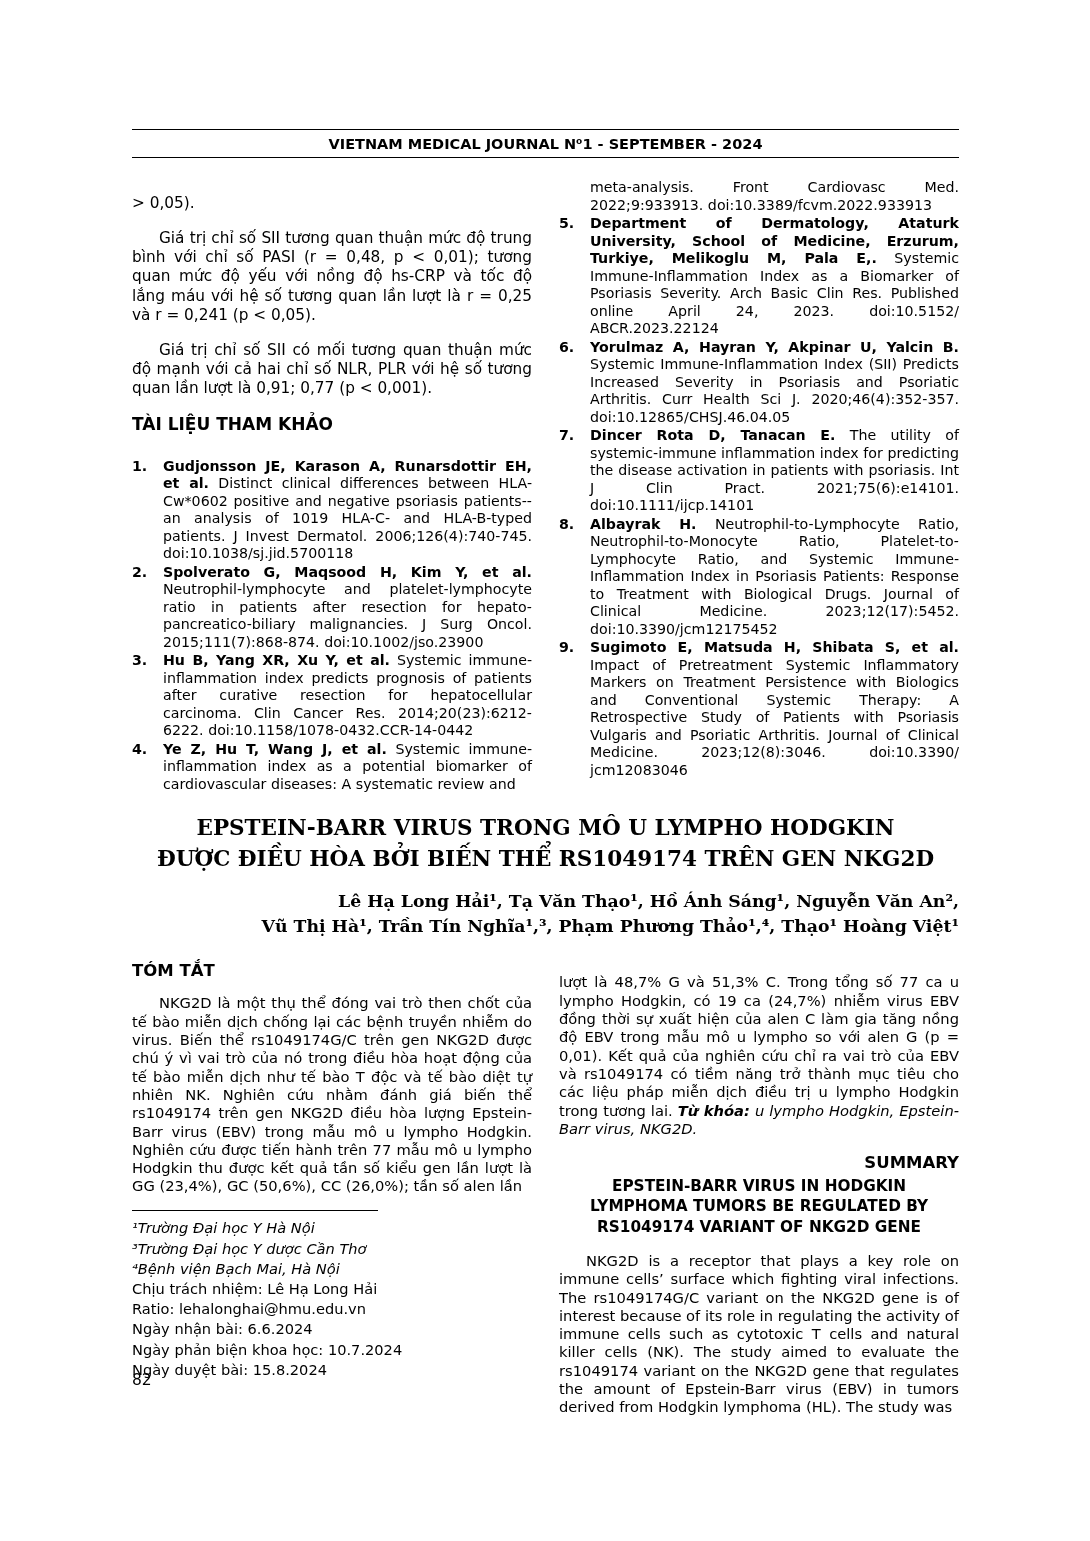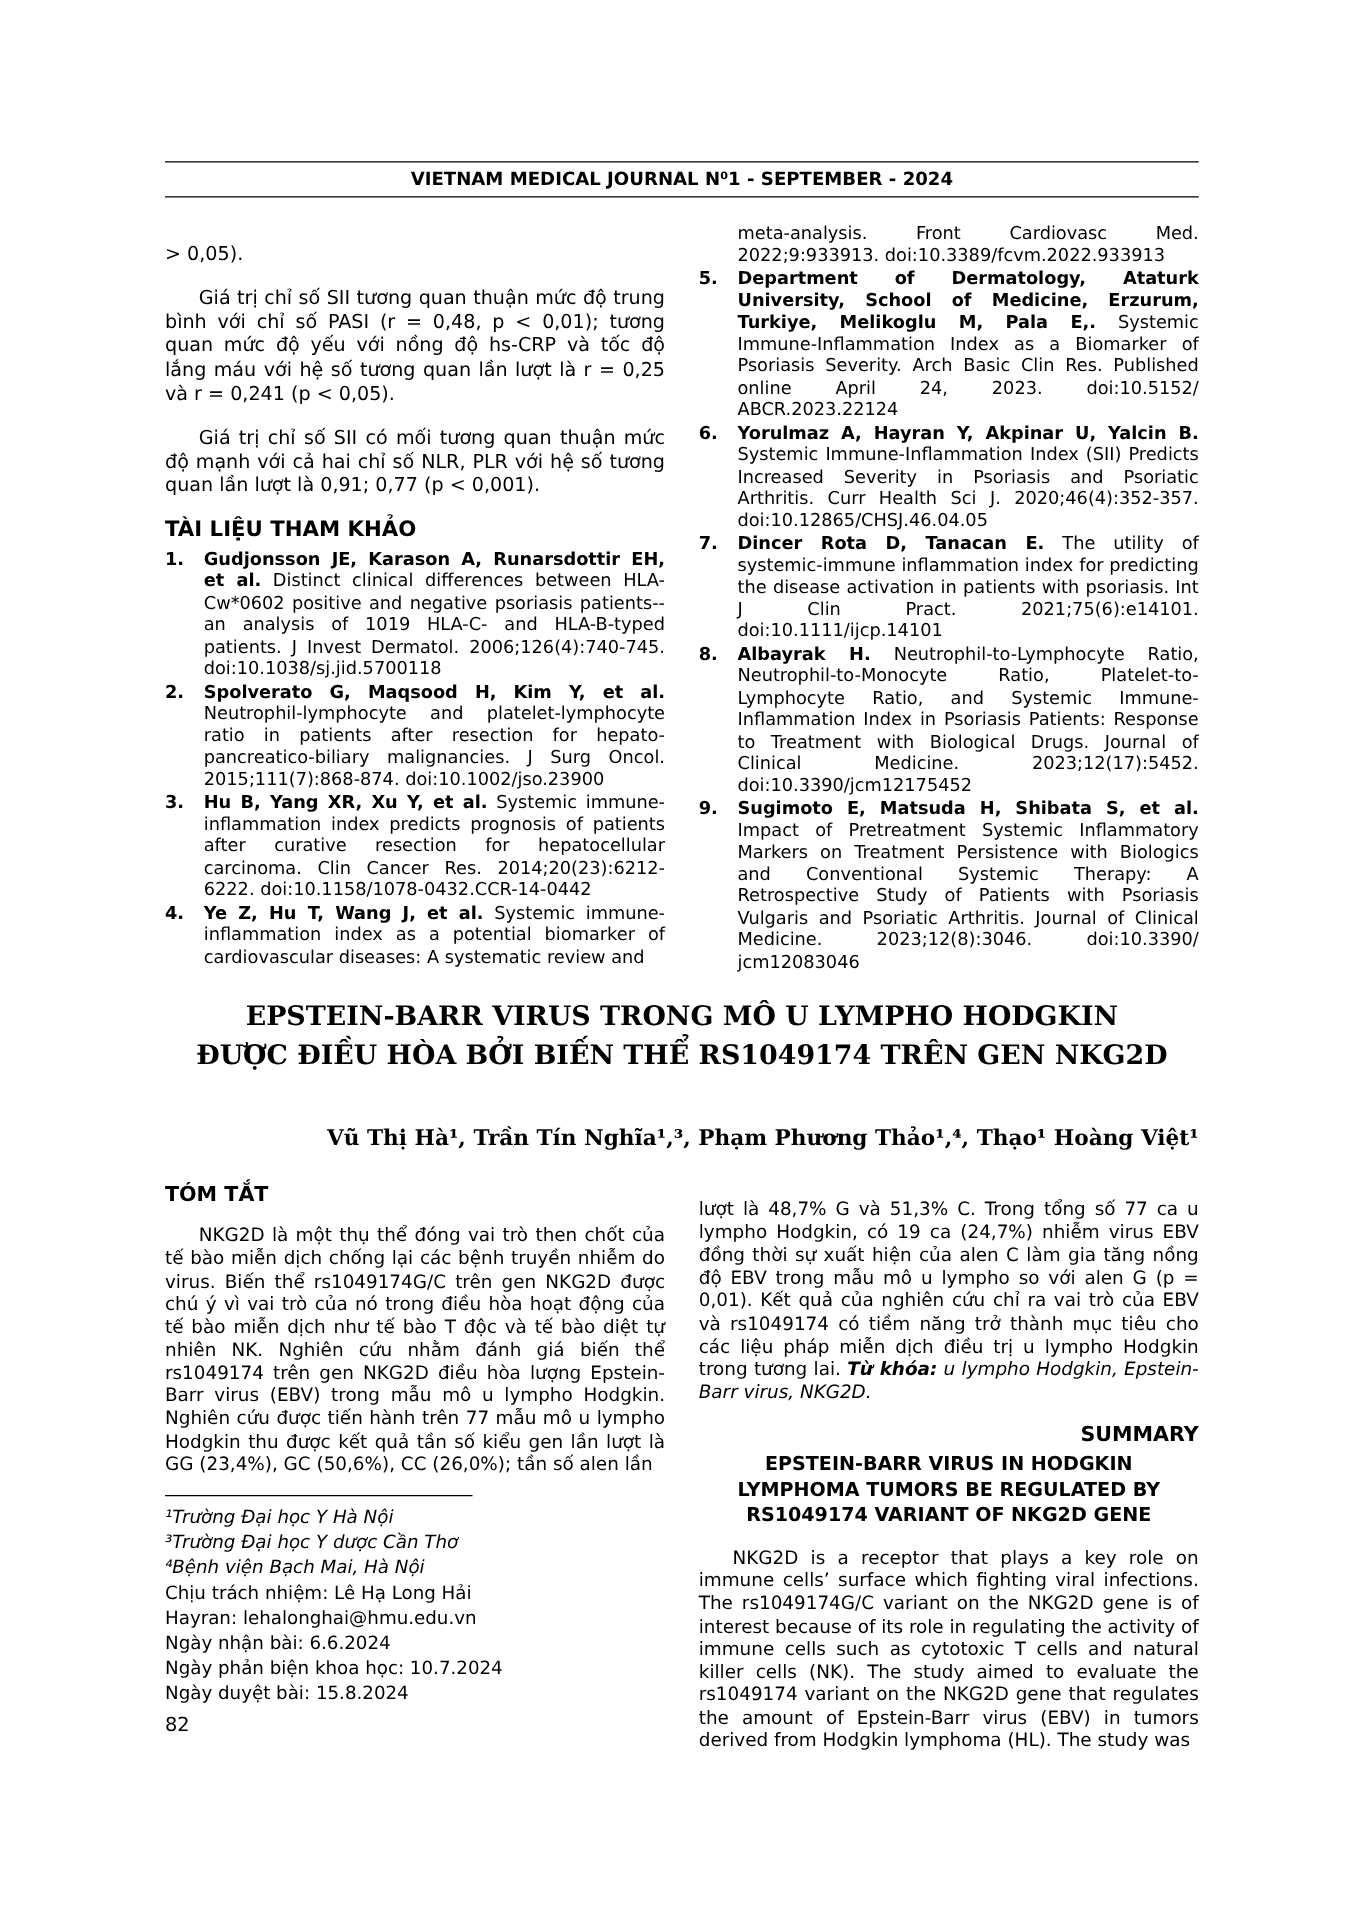--- a/index.html
+++ b/index.html
@@ -10,21 +10,21 @@
   .content{position:absolute;left:132px;top:129px;width:827px;}
   .journal-header{
     border-top:1.5px solid #000;border-bottom:1.5px solid #000;
     text-align:center;font-weight:bold;font-size:14.5px;padding:6px 0 5px;
   }
   .sec1{display:flex;gap:27px;margin-top:21px;}
   .sec2{display:flex;gap:27px;margin-top:20px;}
   .col{width:400px;}
   .body-p{font-size:15.3px;line-height:19.3px;text-align:justify;}
   .indent{text-indent:27px;}
-  .refs-heading{font-size:17px;font-weight:bold;margin:10px 0 6px;}
+  .refs-heading{font-size:17px;font-weight:bold;margin:10px 0 24px;}
   .ref{position:relative;padding-left:31px;font-size:14.2px;line-height:17.5px;text-align:justify;margin-bottom:1px;}
   .ref-num{position:absolute;left:0;top:0;font-weight:bold;}
   .ref-bold{font-weight:bold;}
   .ref-cont{padding-left:31px;font-size:14.2px;line-height:17.5px;text-align:justify;margin-bottom:1px;}
   .article-title{
     margin-top:18px;text-align:center;font-family:"DejaVu Serif","Liberation Serif",serif;
     font-weight:bold;font-size:21.5px;line-height:31px;
   }
   .authors{
     margin-top:13px;text-align:right;font-family:"DejaVu Serif","Liberation Serif",serif;
@@ -109,35 +109,35 @@
         </div>
       </div>
     </div>
 
     <h1 class="article-title">
       <span>EPSTEIN-BARR VIRUS TRONG MÔ U LYMPHO HODGKIN</span><br>
       <span>ĐƯỢC ĐIỀU HÒA BỞI BIẾN THỂ RS1049174 TRÊN GEN NKG2D</span>
     </h1>
 
     <div class="authors">
-      <br>
+      <span>Lê Hạ Long Hải¹, Tạ Văn Thạo¹, Hồ Ánh Sáng¹, Nguyễn Văn An²,</span><br>
       <span>Vũ Thị Hà¹, Trần Tín Nghĩa¹,³, Phạm Phương Thảo¹,⁴, Thạo¹ Hoàng Việt¹</span>
     </div>
 
     <div class="sec2">
       <div class="col">
         <div class="sec-heading">TÓM TẮT</div>
         <p class="abs-p indent">NKG2D là một thụ thể đóng vai trò then chốt của tế bào miễn dịch chống lại các bệnh truyền nhiễm do virus. Biến thể rs1049174G/C trên gen NKG2D được chú ý vì vai trò của nó trong điều hòa hoạt động của tế bào miễn dịch như tế bào T độc và tế bào diệt tự nhiên NK. Nghiên cứu nhằm đánh giá biến thể rs1049174 trên gen NKG2D điều hòa lượng Epstein-Barr virus (EBV) trong mẫu mô u lympho Hodgkin. Nghiên cứu được tiến hành trên 77 mẫu mô u lympho Hodgkin thu được kết quả tần số kiểu gen lần lượt là GG (23,4%), GC (50,6%), CC (26,0%); tần số alen lần</p>
 
         <hr class="fn-sep">
         <div class="fn it">¹Trường Đại học Y Hà Nội</div>
         <div class="fn it">³Trường Đại học Y dược Cần Thơ</div>
         <div class="fn it">⁴Bệnh viện Bạch Mai, Hà Nội</div>
         <div class="fn">Chịu trách nhiệm: Lê Hạ Long Hải</div>
-        <div class="fn">Hayran: lehalonghai@hmu.edu.vn</div>
+        <div class="fn">Ratio: lehalonghai@hmu.edu.vn</div>
         <div class="fn">Ngày nhận bài: 6.6.2024</div>
         <div class="fn">Ngày phản biện khoa học: 10.7.2024</div>
         <div class="fn">Ngày duyệt bài: 15.8.2024</div>
       </div>
 
       <div class="col">
         <p class="abs-p">
           <span>lượt là 48,7% G và 51,3% C. Trong tổng số 77 ca u lympho Hodgkin, có 19 ca (24,7%) nhiễm virus EBV đồng thời sự xuất hiện của alen C làm gia tăng nồng độ EBV trong mẫu mô u lympho so với alen G (p = 0,01). Kết quả của nghiên cứu chỉ ra vai trò của EBV và rs1049174 có tiềm năng trở thành mục tiêu cho các liệu pháp miễn dịch điều trị u lympho Hodgkin trong tương lai.</span>
           <span class="kw-label">Từ khóa:</span>
           <span class="kw">u lympho Hodgkin, Epstein-Barr virus, NKG2D.</span>

